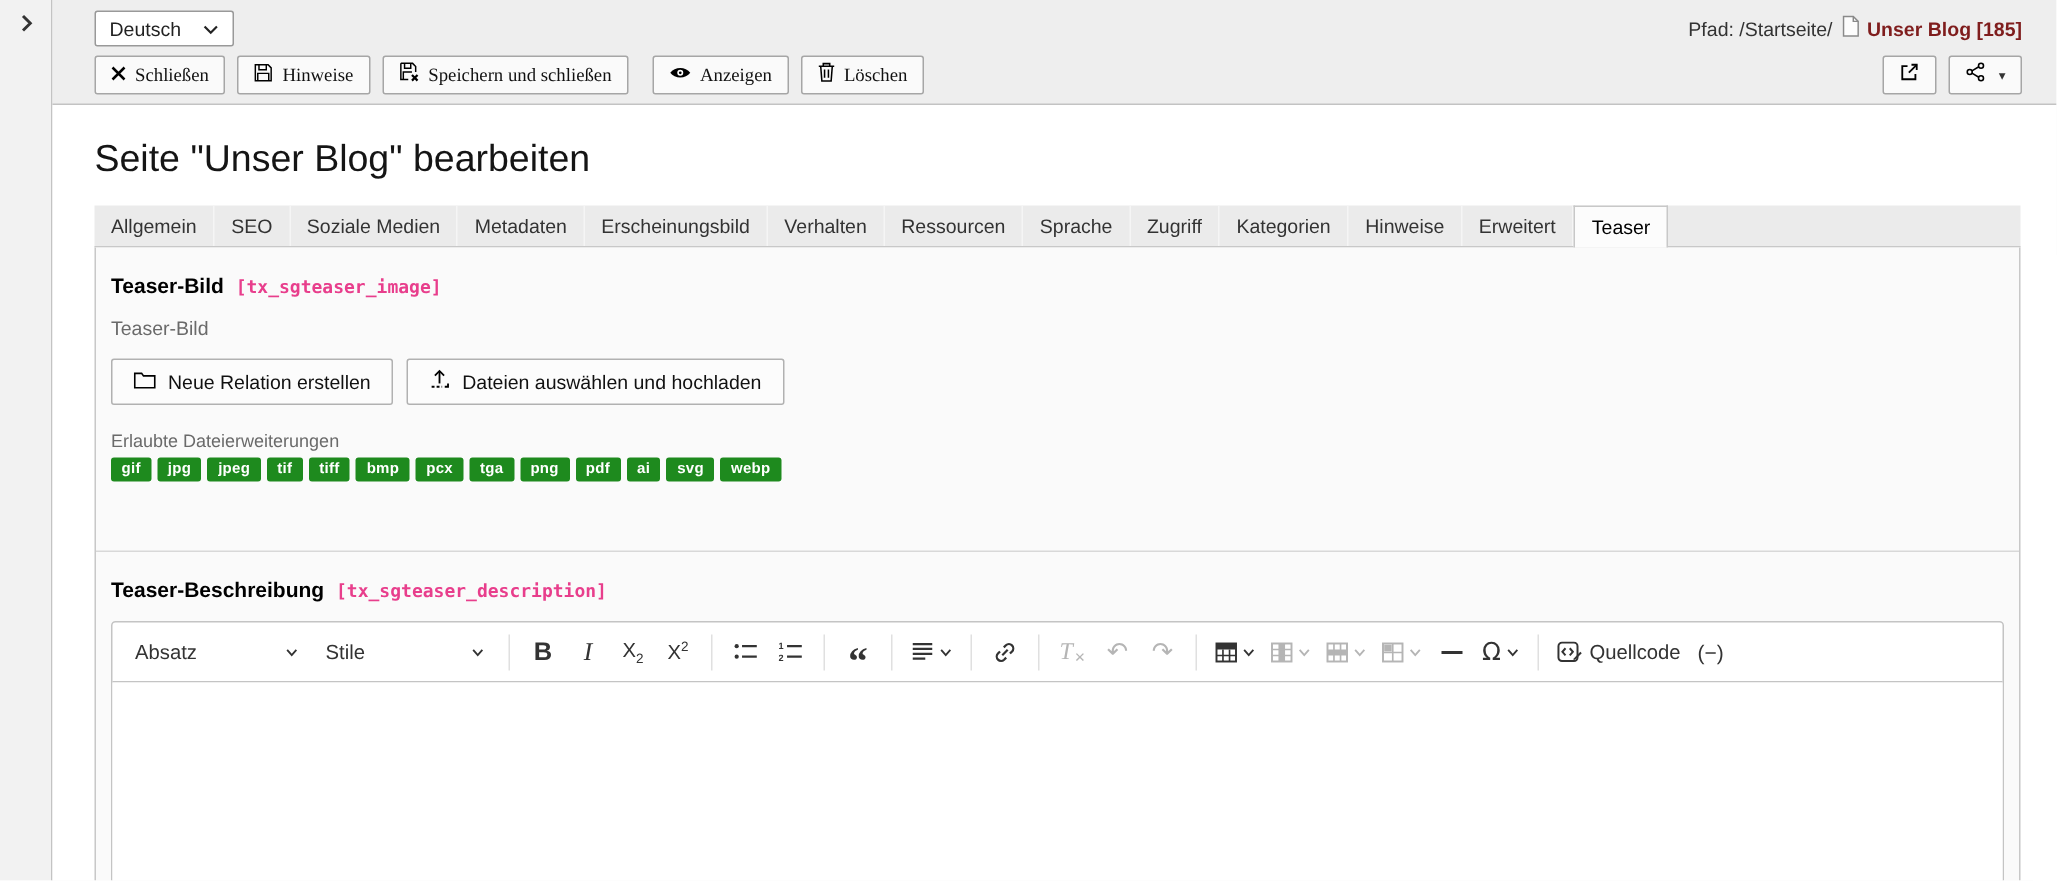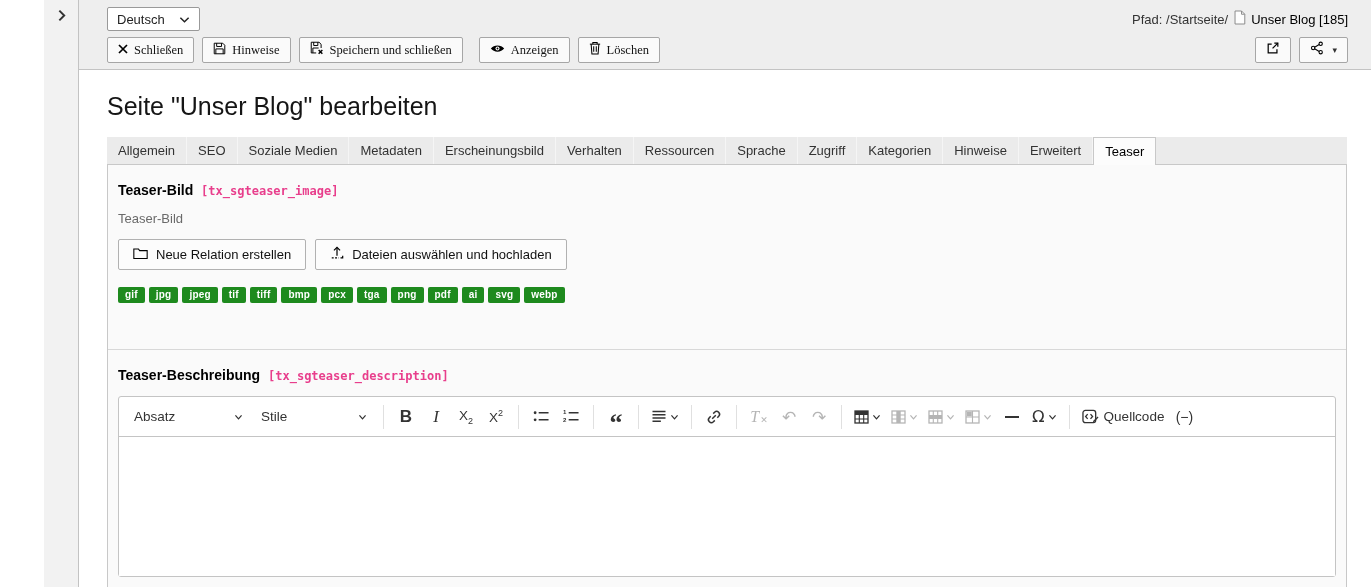--- a/index.html
+++ b/index.html
@@ -1,21 +1,21 @@
 <!DOCTYPE html>
 <html><head>
 <meta charset="utf-8">
 <style>
   * { box-sizing: border-box; margin: 0; padding: 0; }
   html, body { width: 1371px; height: 587px; overflow: hidden; }
   body {
     font-family: "Liberation Sans", sans-serif;
     background: #fff; color: #333; font-size: 13px;
   }
-  .app { display: flex; width: 1371px; height: 587px; padding-left: 44px; }
+  .app { display: flex; width: 1371px; height: 587px; }
 
   
   .left-strip {
     width: 35px; background: #f2f2f2; border-right: 1px solid #c3c3c3;
     flex: 0 0 35px; padding-top: 9px; text-align: center; cursor: pointer;
   }
   .left-strip svg { display: inline-block; }
 
   .main { flex: 1; display: flex; flex-direction: column; min-width: 0; }
 
@@ -28,21 +28,21 @@
   .dh-row1 { height: 24px; }
   .dh-row2 { margin-top: 6px; height: 26px; }
 
   .select-btn {
     display: inline-flex; align-items: center; gap: 14px;
     background: #fff; border: 1px solid #999; border-radius: 2px;
     padding: 3px 9px; font-size: 13px; color: #222; cursor: pointer; height: 24px;
     font-family: inherit;
   }
   .record-path { display: flex; align-items: center; gap: 5px; font-size: 13px; color: #333; }
-  .record-path .rp-title { font-weight: normal; color: #000000; }
+  .record-path .rp-title { font-weight: bold; color: #7f1d1d; }
 
   .btn-group-row { display: flex; align-items: center; }
   .dh-btn {
     display: inline-flex; align-items: center; gap: 6px; height: 26px;
     background: #fafafa; border: 1px solid #a6a6a6; border-radius: 2px;
     padding: 0 10px; font-size: 12.5px; color: #111; cursor: pointer;
     font-family: Liberation Serif, serif; white-space: nowrap;
   }
   .gap8 { margin-left: 8px; } .gap16 { margin-left: 16px; }
   .icon-btn { padding: 0 10px; min-width: 33px; justify-content: center; }
@@ -276,20 +276,21 @@
             <button class="form-btn">
               <span><svg width="14" height="14" viewBox="0 0 16 16" fill="none" stroke="#000" stroke-width="1.4">
                     <path d="M8 11 V2"></path>
                     <path d="M4.5 5 L8 1.5 L11.5 5"></path>
                     <path d="M2 13.5 h8" stroke-dasharray="2.2 1.6"></path>
                     <path d="M12 13.5 h2.5 v-2.5"></path>
                   </svg></span>
               <span>Dateien auswählen und hochladen</span>
             </button>
           </div>
+          <div class="allowed-label">Erlaubte Dateierweiterungen</div>
           <div class="badges" id="ext-badges">
               <span class="badge" style="background: rgb(30, 138, 30);">gif</span>
               <span class="badge" style="background: rgb(30, 138, 30);">jpg</span>
               <span class="badge" style="background: rgb(30, 138, 30);">jpeg</span>
               <span class="badge" style="background: rgb(30, 138, 30);">tif</span>
               <span class="badge" style="background: rgb(30, 138, 30);">tiff</span>
               <span class="badge" style="background: rgb(30, 138, 30);">bmp</span>
               <span class="badge" style="background: rgb(30, 138, 30);">pcx</span>
               <span class="badge" style="background: rgb(30, 138, 30);">tga</span>
               <span class="badge" style="background: rgb(30, 138, 30);">png</span>

